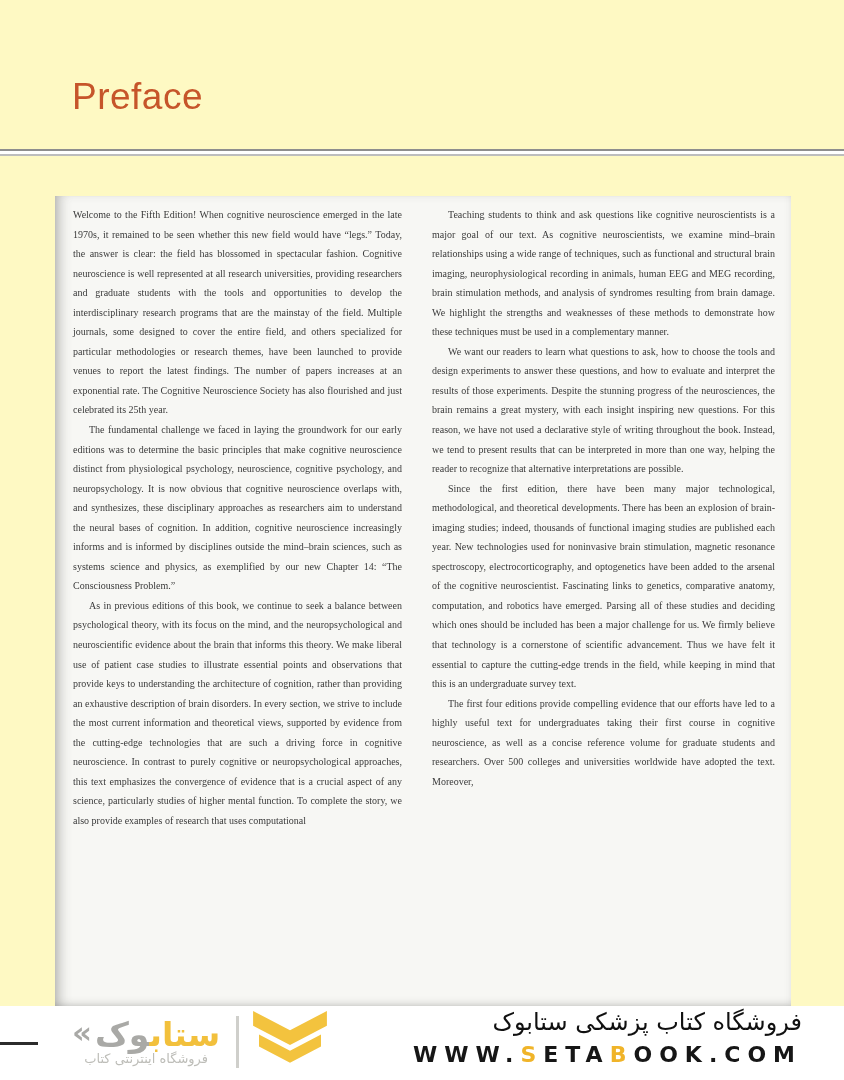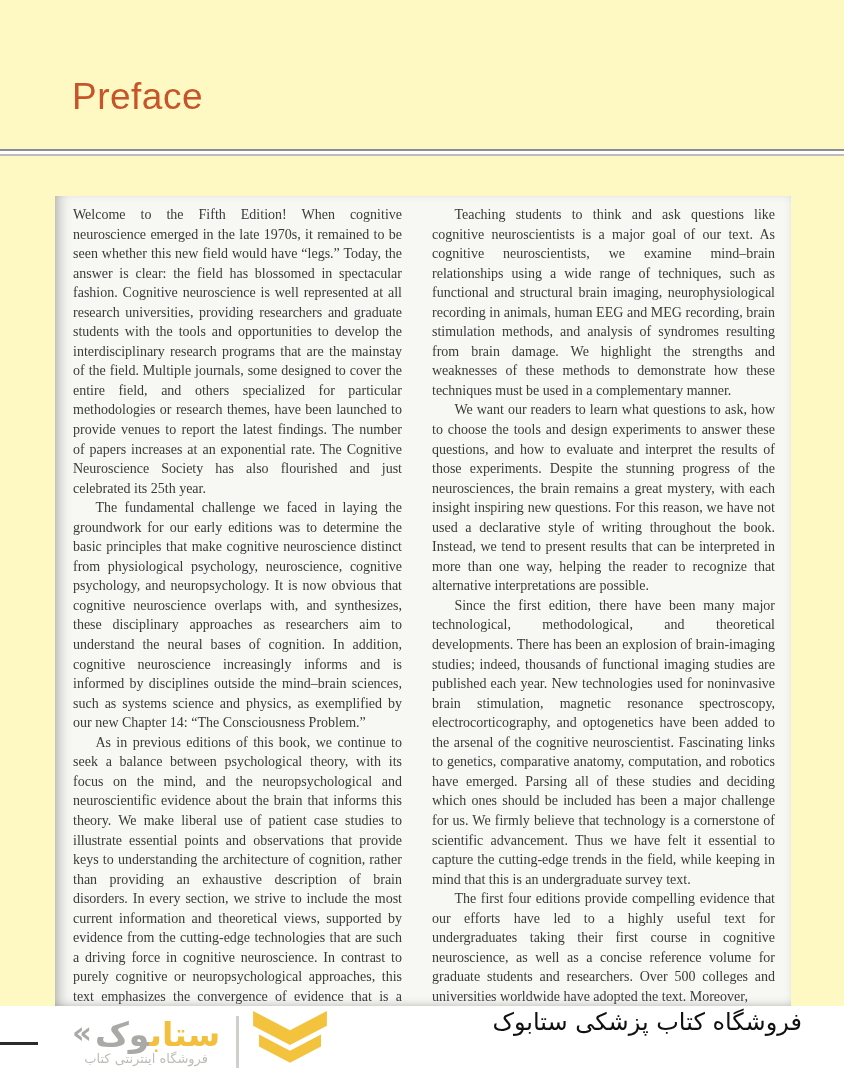--- a/index.html
+++ b/index.html
@@ -24,21 +24,21 @@
 
   .scan-block {
     position:absolute; left:55px; top:196px; width:736px; height:810px;
     background:#f7f7f4;
     box-shadow: inset 10px 0 14px -8px rgba(60,60,55,0.45),
                 inset 0 -8px 10px -8px rgba(60,60,55,0.25),
                 inset -6px 0 8px -7px rgba(60,60,55,0.12);
   }
   .cols { display:flex; gap:30px; padding:9px 16px 0 18px; }
   .col {
-    font-size:14px; line-height:19.55px; text-align:justify;
+    font-size:10px; line-height:19.55px; text-align:justify;
     color:#3a3a3a;
   }
   .col-left  { width:329px; }
   .col-right { width:343px; }
   .col p { margin:0; text-indent:1.6em; }
   .col p.no-indent { text-indent:0; }
 
   .footer { position:absolute; left:0; top:1006px; width:844px; height:74px; background:#ffffff; }
 
   .edge-artifact { position:absolute; left:0; top:36px; width:38px; height:3px; background:#2b2b2b; }
@@ -110,17 +110,18 @@
       <div class="logo-divider"></div>
       <svg class="emblem" width="74" height="62" viewBox="0 0 100 84">
         <path d="M0 0 L50 26 L100 0 L100 20 L50 46 L0 20 Z" fill="#f3c33e"></path>
         <path d="M8 32 L50 54 L92 32 L92 48 L50 70 L8 48 Z" fill="#f3c33e"></path>
         <path d="M20 62 L50 78 L80 62 L80 70 L50 84 L20 70 Z" fill="#f3c33e" opacity="0.0"></path>
       </svg>
     </div>
 
     <div class="footer-right">
       <div class="store-line">فروشگاه کتاب پزشکی ستابوک</div>
+      <div class="url-line"><span>WWW.</span><span class="accent">S</span><span>ETA</span><span class="accent">B</span><span>OOK.COM</span></div>
     </div>
 
   </div>
 
 </div>
 
 </body></html>

